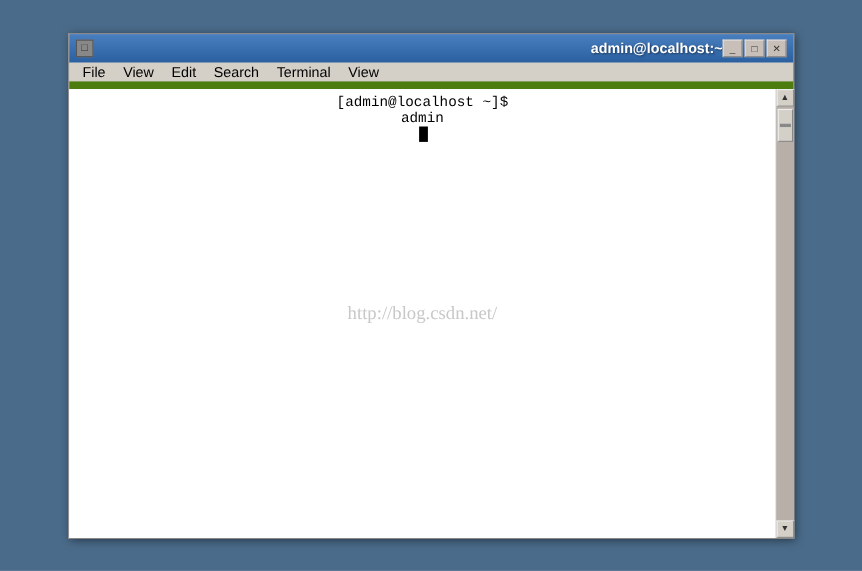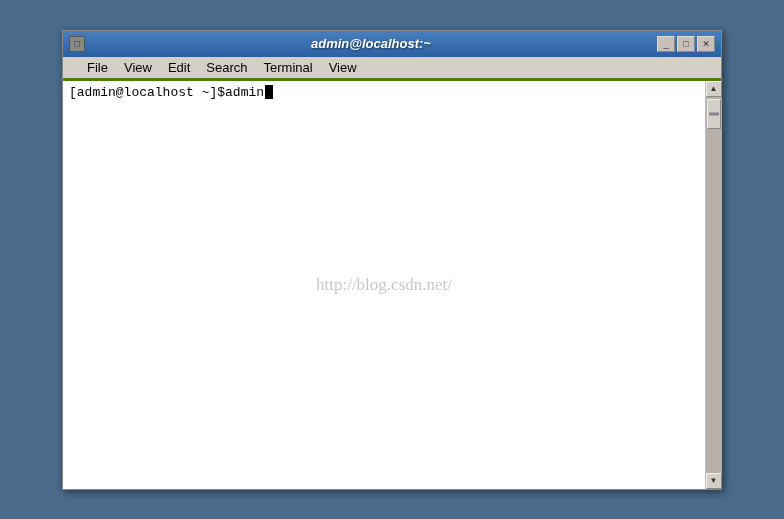--- a/index.html
+++ b/index.html
@@ -48,22 +48,21 @@
       font-size: 10px;
       color: #333;
     }
 
     .titlebar-title {
       color: white;
       font-size: 13px;
       font-weight: bold;
       text-shadow: 1px 1px 2px rgba(0,0,0,0.5);
       flex: 1;
-      text-align: center;
-      font-style: italic;
+      text-align: right;
     }
 
     .titlebar-buttons {
       display: flex;
       gap: 2px;
     }
 
     .titlebar-btn {
       width: 18px;
       height: 16px;
@@ -77,22 +76,22 @@
       justify-content: center;
       cursor: pointer;
       color: #333;
     }
 
     .menubar {
       background: #d4d0c8;
       height: 24px;
       display: flex;
       align-items: center;
-      padding: 0 16px;
-      border-bottom: 3px solid #4d7c0f;
+      padding: 0 4px;
+      border-bottom: 7px solid #4d7c0f;
       gap: 0;
     }
 
     .menu-item {
       padding: 2px 8px;
       font-size: 13px;
       color: #000;
       cursor: pointer;
       height: 100%;
       display: flex;
@@ -113,20 +112,21 @@
       font-family: 'Courier New', Courier, monospace;
       font-size: 13px;
       color: #000;
       overflow: hidden;
       position: relative;
     }
 
     .prompt-line {
       display: flex;
       align-items: center;
+      flex-direction: column;
     }
 
     .cursor {
       display: inline-block;
       width: 8px;
       height: 14px;
       background: #000;
       vertical-align: middle;
       margin-left: 1px;
     }

